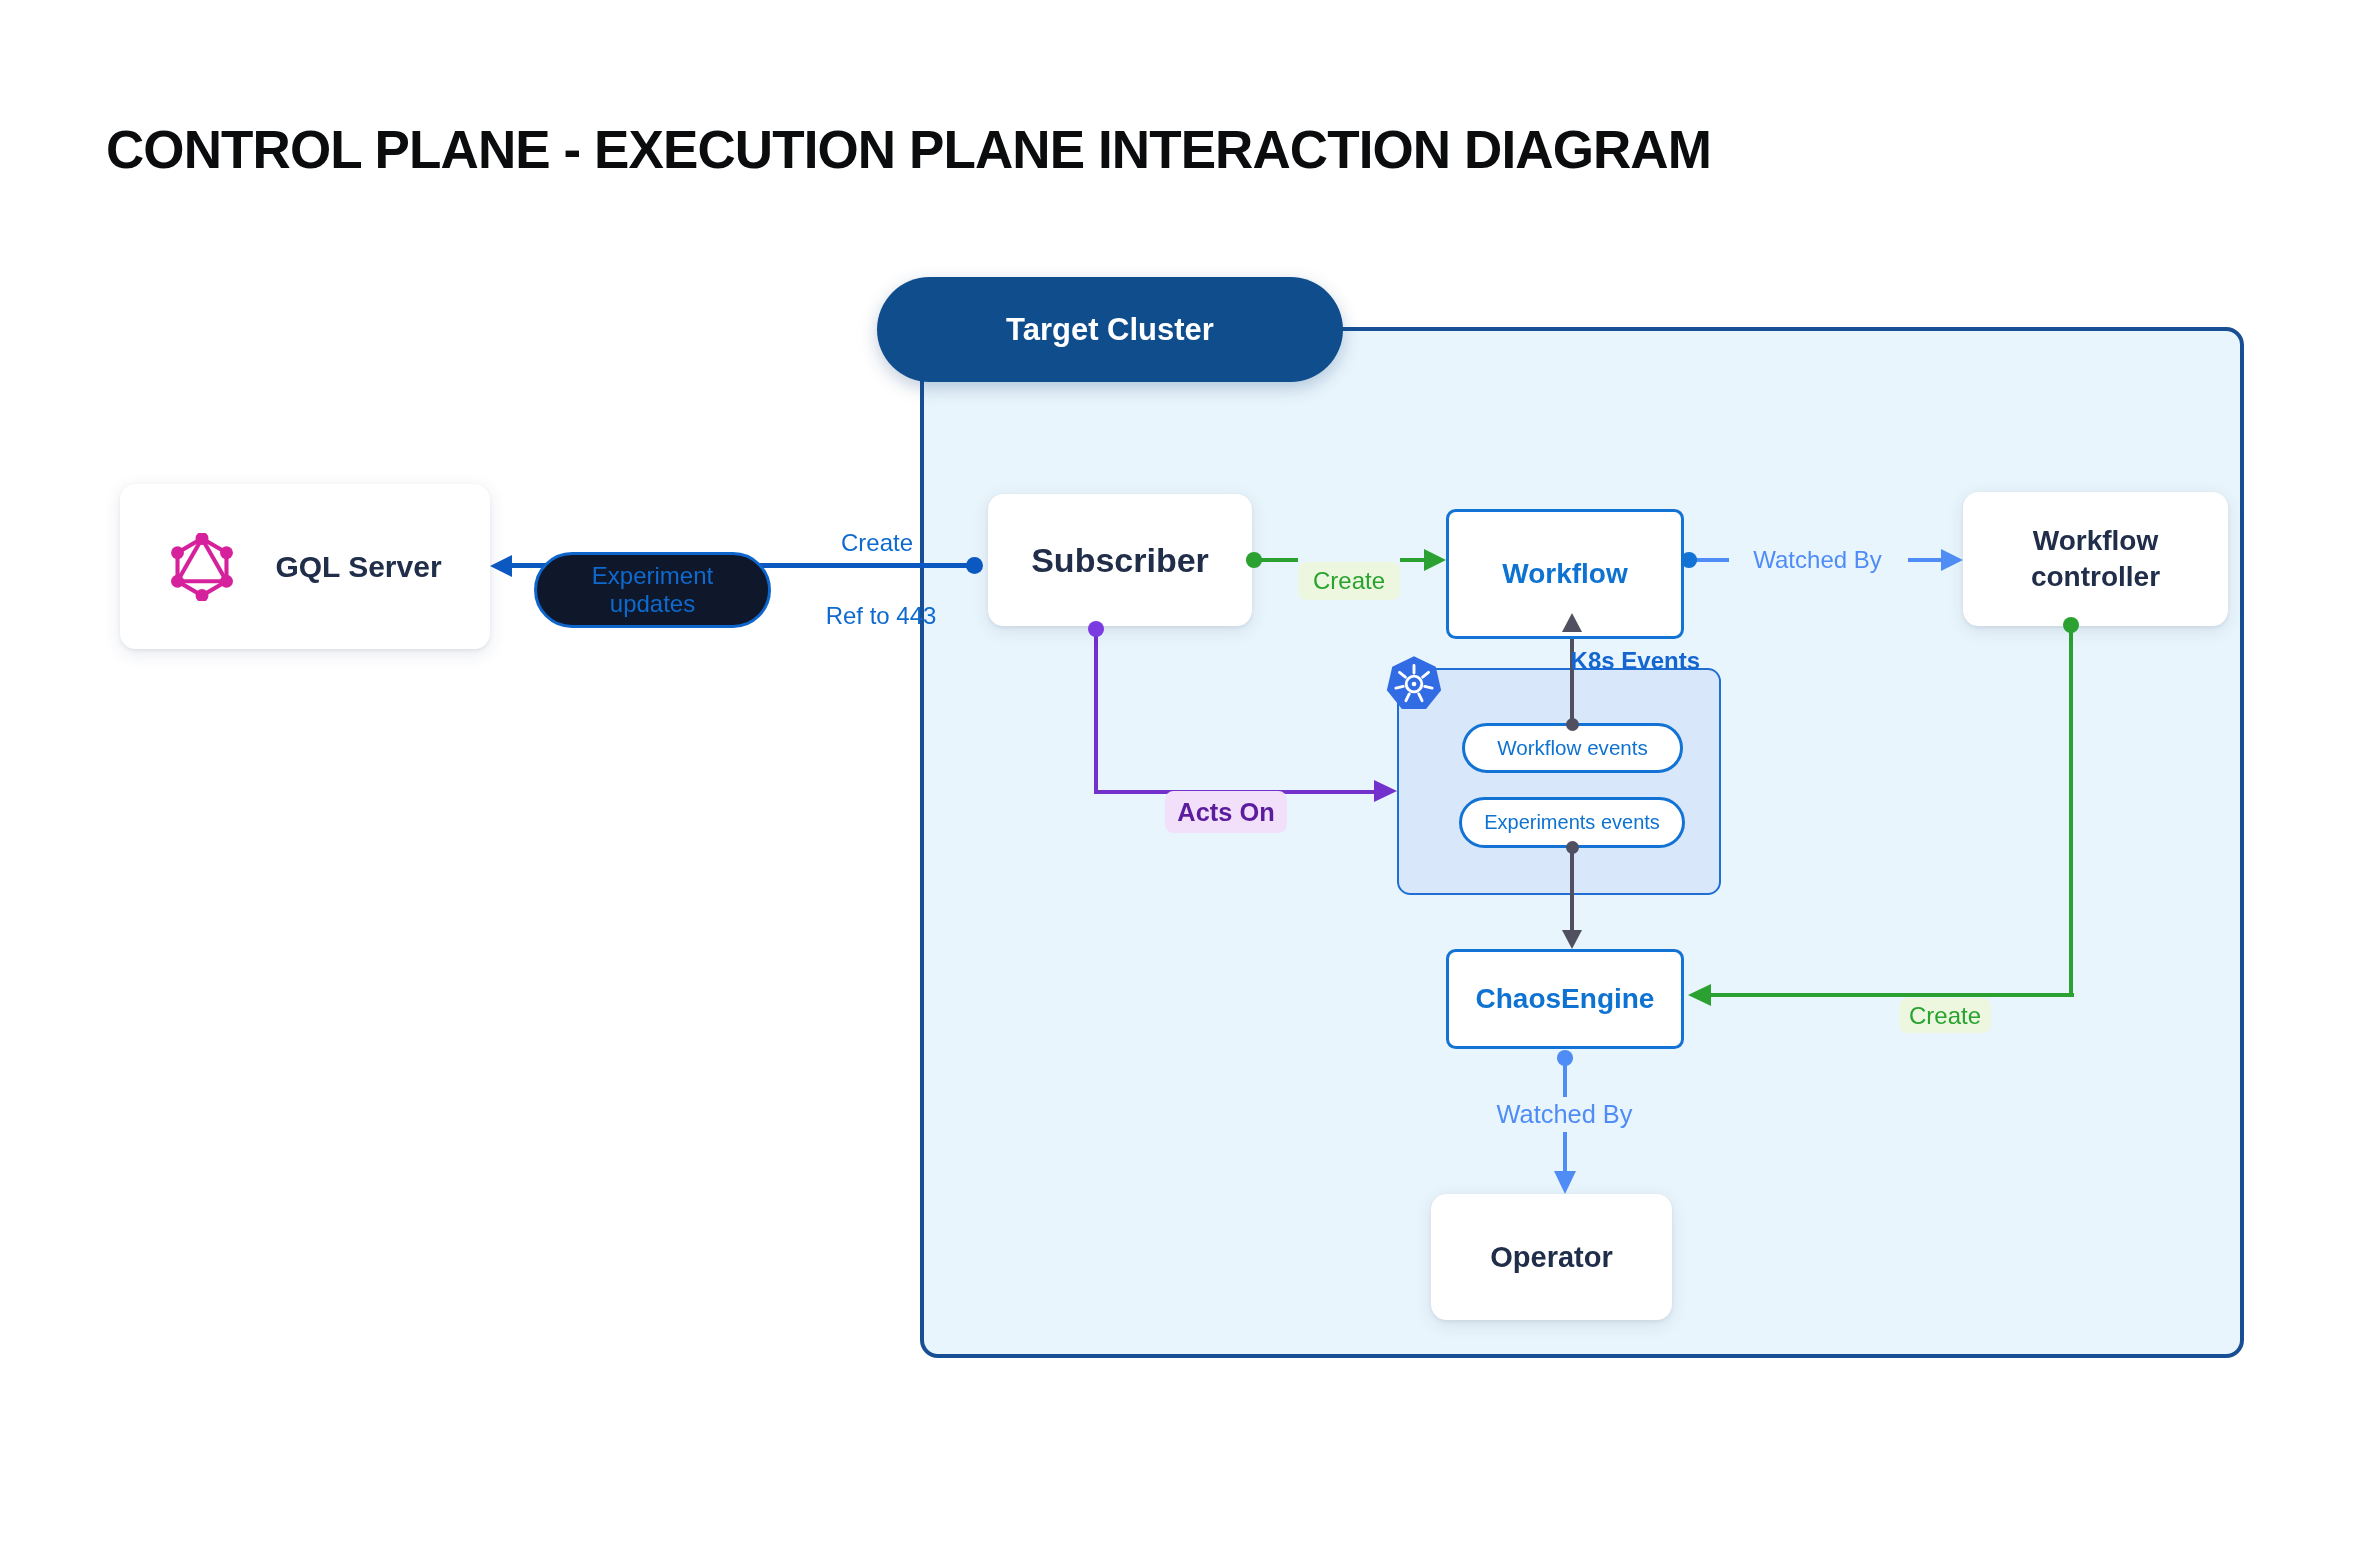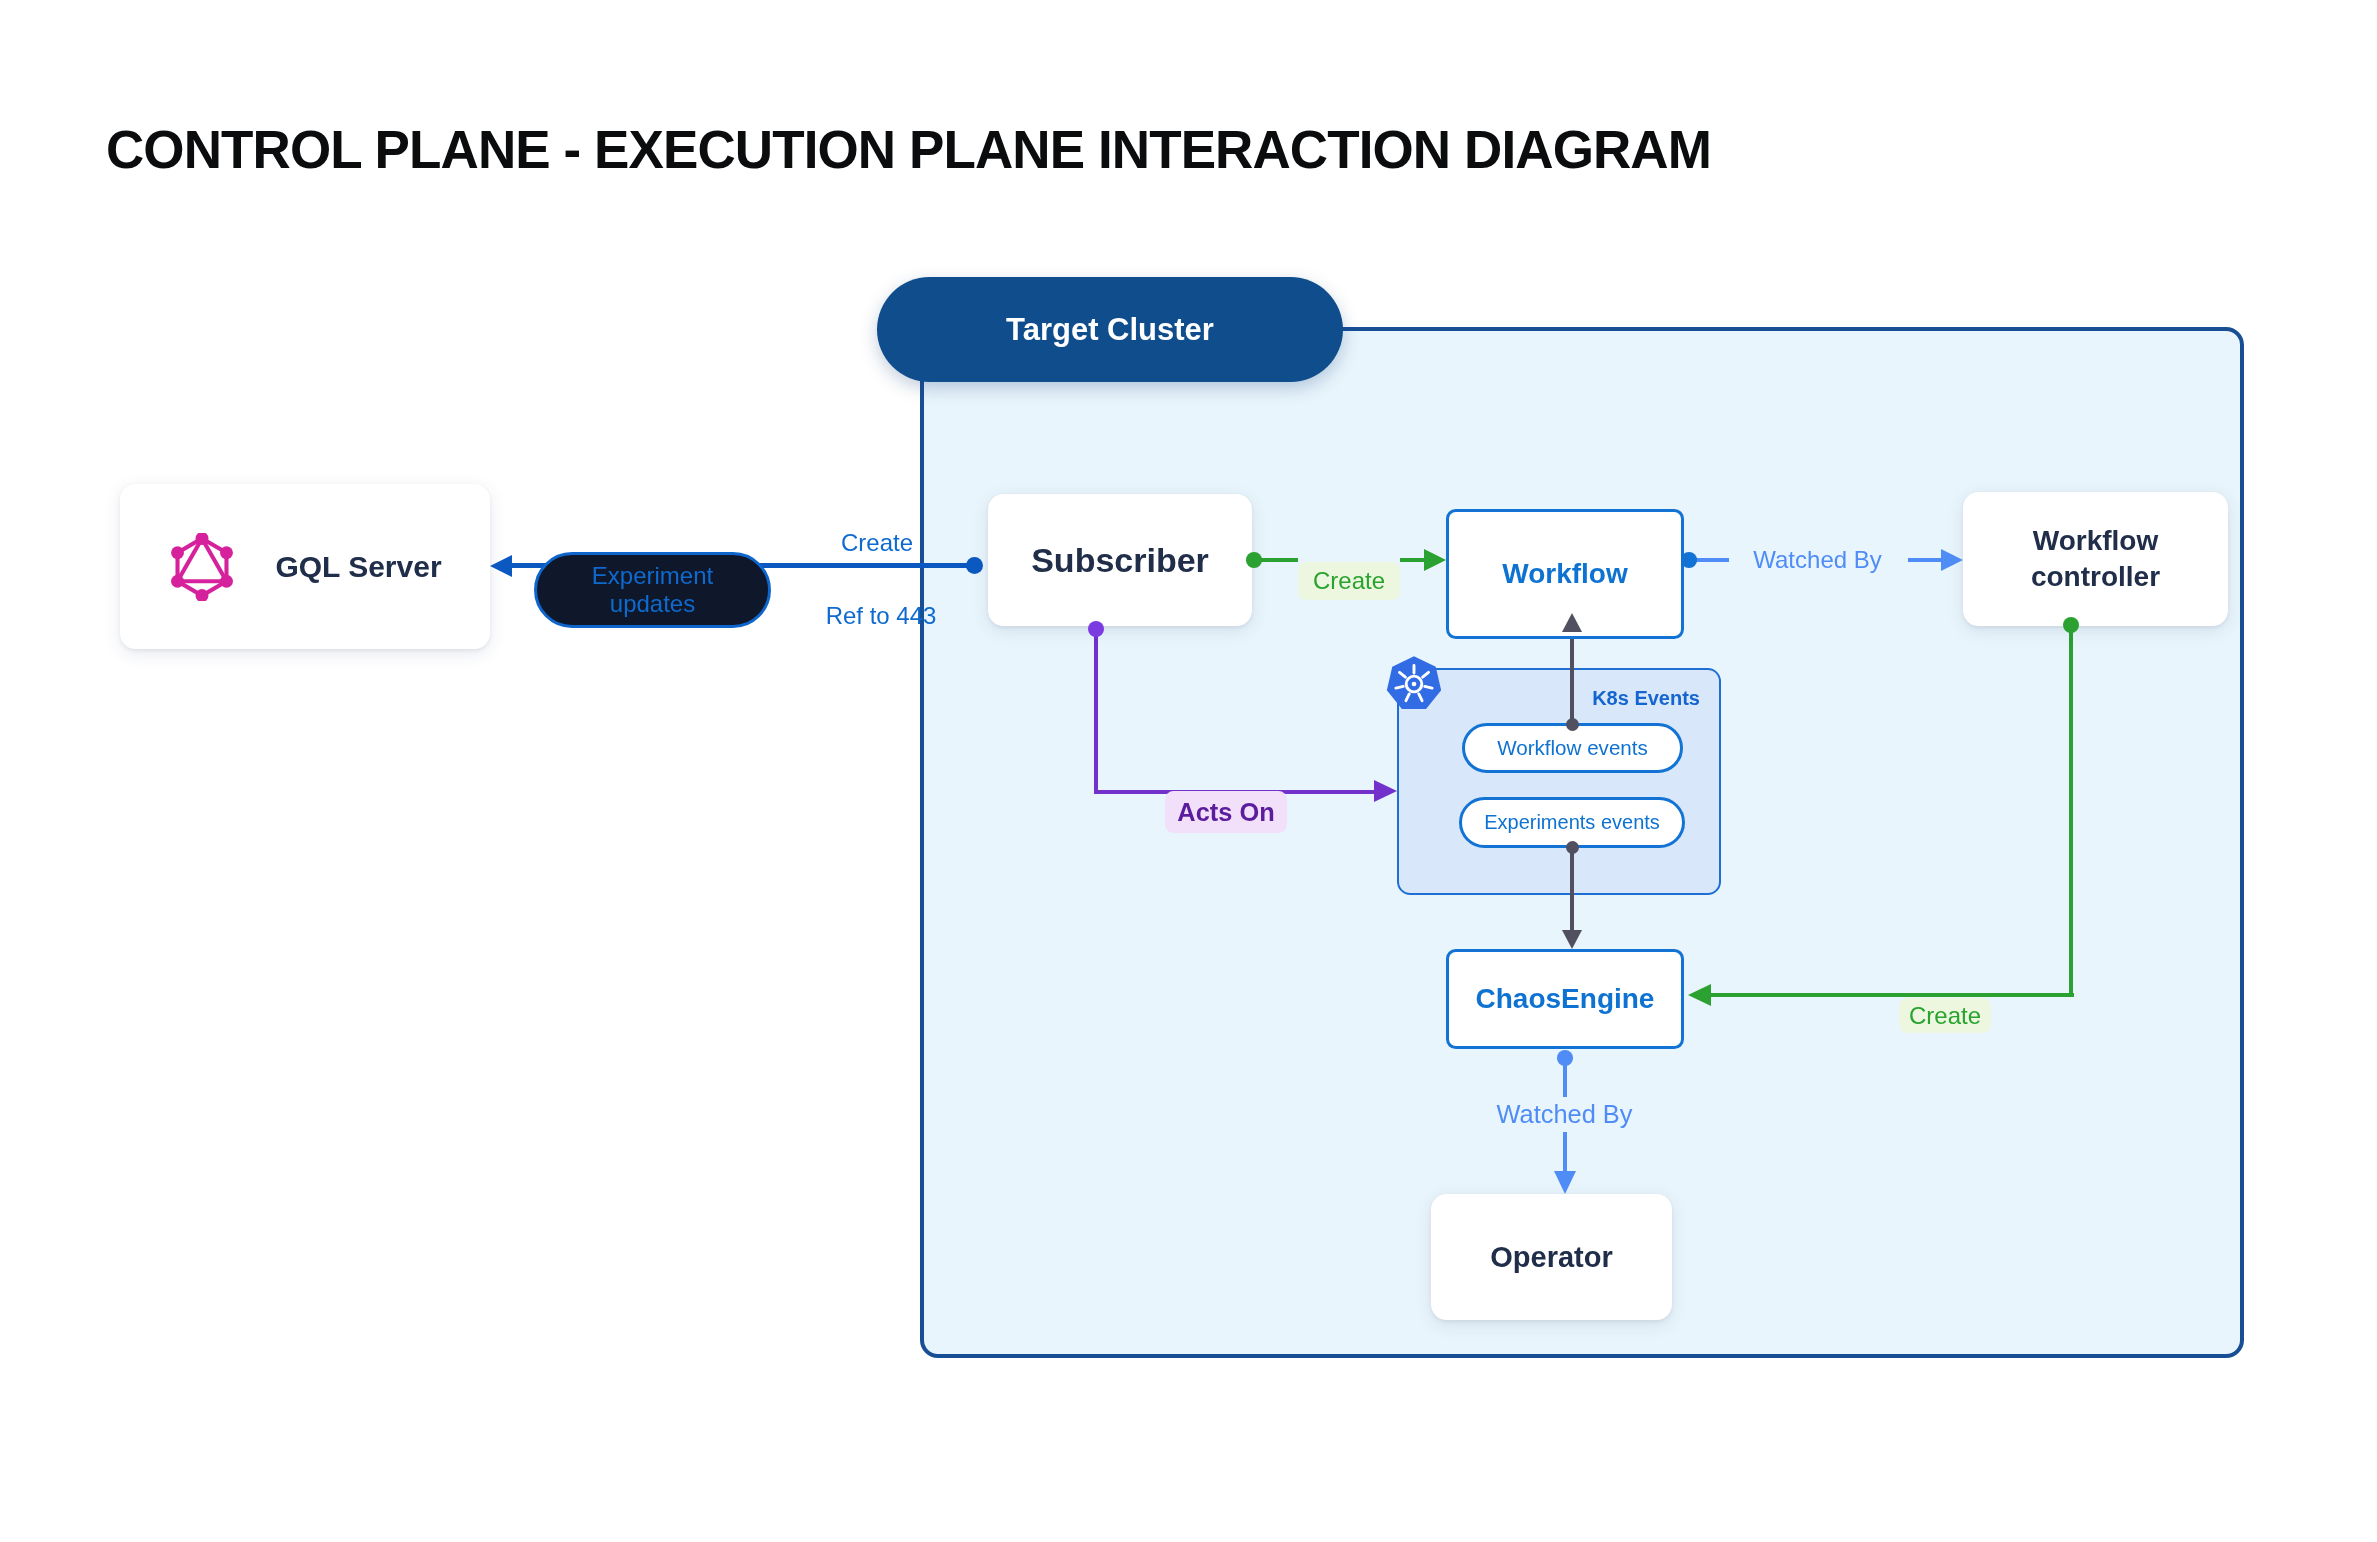--- a/index.html
+++ b/index.html
@@ -15,21 +15,21 @@
   
   .box-white{background:#ffffff;border-radius:15.7px;display:flex;align-items:center;justify-content:center;
              box-shadow:0 4.8px 17px rgba(26,46,84,.10),0 1.2px 3.6px rgba(26,46,84,.07);z-index:3;box-sizing:border-box;}
   .box-blue{background:#ffffff;border:3.6px solid #1273d4;border-radius:9.7px;display:flex;align-items:center;
             justify-content:center;z-index:3;box-sizing:border-box;}
   .navy{color:#202e4a;font-weight:bold;}
   .bluetxt{color:#0e72d2;font-weight:bold;}
   
   #k8s-box{left:1397px;top:668px;width:324px;height:227px;background:#d8e8fa;border:2.4px solid #1f6ed4;
            border-radius:13.3px;z-index:2;box-sizing:border-box;}
-  #k8s-events-label{left:1549px;top:687px;width:151px;text-align:right;font-size:20px;font-weight:bold;color:#1565d0;z-index:4;}
+  #k8s-events-label{left:1549px;top:647px;width:151px;text-align:right;font-size:24px;font-weight:bold;color:#1565d0;z-index:4;}
   .evt-pill{background:#ffffff;border:3px solid #1273d4;border-radius:27px;display:flex;align-items:center;
             justify-content:center;z-index:3;box-sizing:border-box;color:#0e72d2;font-weight:500;}
   
   .line{z-index:2;}
   .edge-text{z-index:4;font-weight:500;text-align:center;}
   .edge-pill{z-index:4;display:flex;align-items:center;justify-content:center;border-radius:8.5px;font-weight:500;margin-top:20px;}
   .dot{border-radius:50%;z-index:5;}
   .arr{width:0;height:0;z-index:5;}
   svg{display:block;}
 </style>

